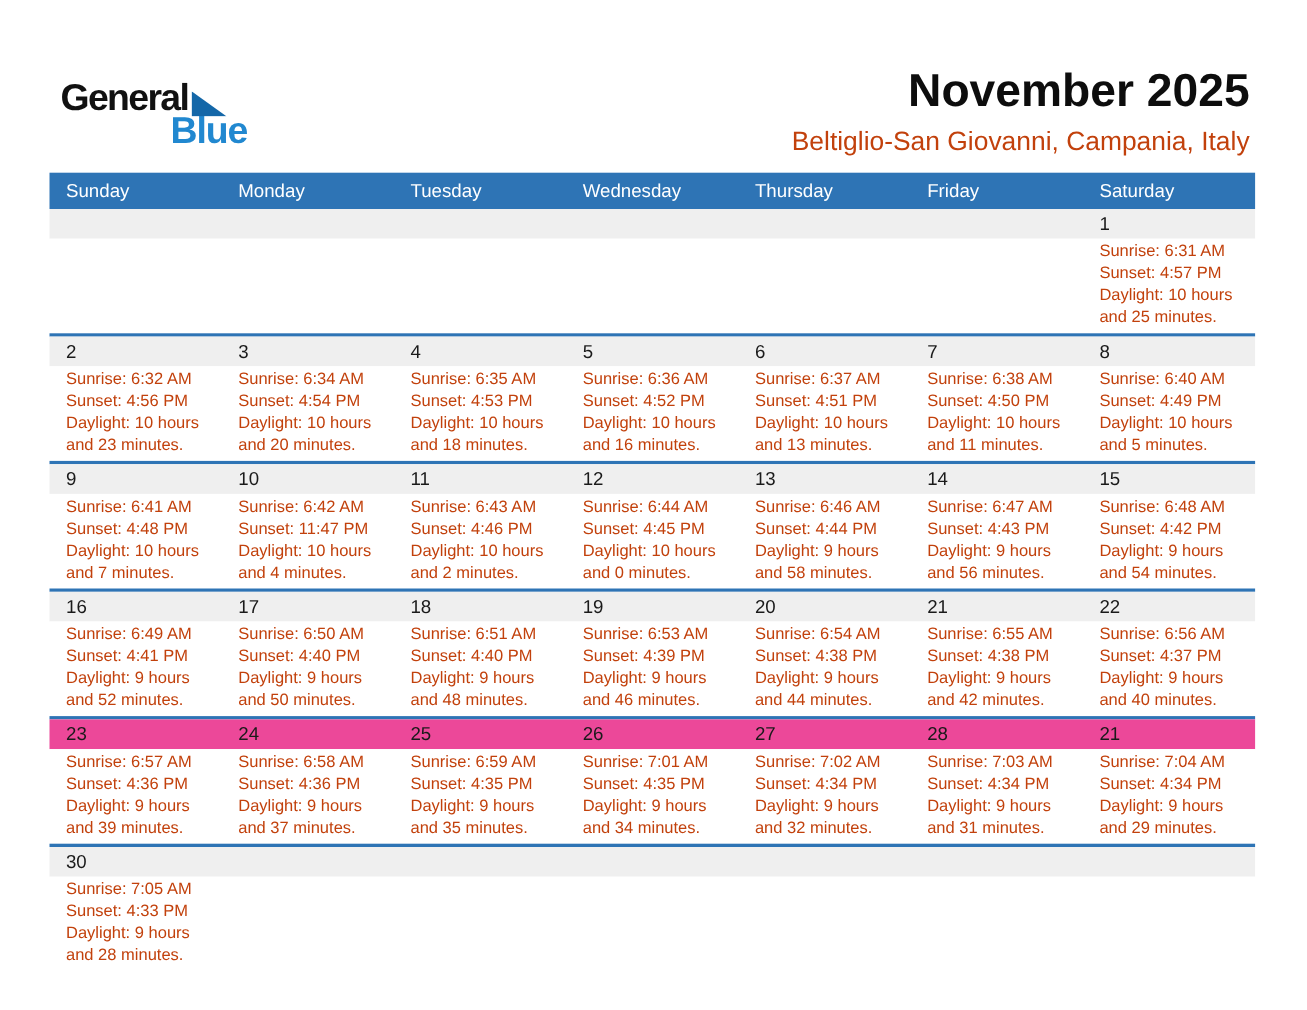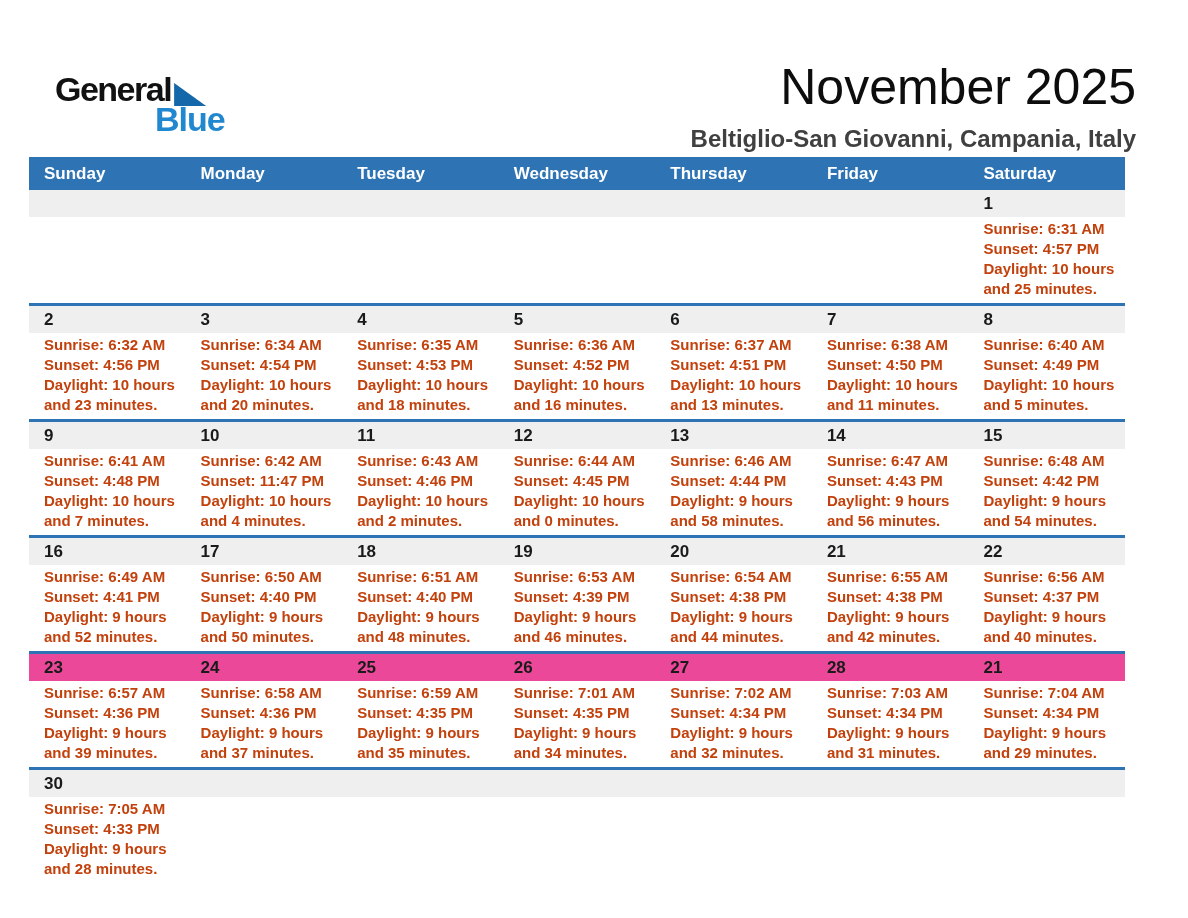--- a/index.html
+++ b/index.html
@@ -11,25 +11,25 @@
   
   .logo { position: absolute; left: 55px; top: 72px; }
   .logo-row1 { display: flex; align-items: flex-end; }
   .logo-general { font-size: 34px; font-weight: 600; letter-spacing: -1.5px; color: #111111; line-height: 1; }
   .logo-triangle { display: inline-block; width: 32px; height: 23px; margin-left: 3px; background: #1467A8;
                    clip-path: polygon(0 0, 100% 100%, 0 100%); }
   .logo-blue { font-size: 34px; font-weight: 600; letter-spacing: -1px; color: #2188D0; line-height: 1;
                margin-left: 100px; margin-top: -4px; }
 
   .titles { position: absolute; right: 52px; top: 56px; text-align: right; }
-  .month-title { font-size: 50px; font-weight: 400; color: #0d0d0d; line-height: 1.25; }
-  .location-subtitle { font-size: 24px; font-weight: 700; color: #404040; margin-top: 6px; }
+  .month-title { font-size: 42px; font-weight: 700; color: #0d0d0d; line-height: 1.25; }
+  .location-subtitle { font-size: 24px; font-weight: 400; color: #c2410c; margin-top: 6px; }
 
   
-  .calendar { position: absolute; left: 29px; top: 157px; width: 1096px; font-weight: bold; }
+  .calendar { position: absolute; left: 45px; top: 157px; width: 1096px; }
 
   .weekday-header { display: flex; background: #2E74B5; height: 33px; align-items: center; }
   .wh-cell { flex: 1 1 0; padding-left: 15px; font-size: 17px; color: #ffffff; overflow: hidden; white-space: nowrap; }
 
   .week { }
   .week:not(:first-child) { border-top: 3px solid #2E74B5; }
 
   .band { display: flex; background: #EFEFEF; height: 27px; align-items: center; }
   .band-cell { flex: 1 1 0; padding-left: 15px; font-size: 17px; color: #1a1a1a; }
 

